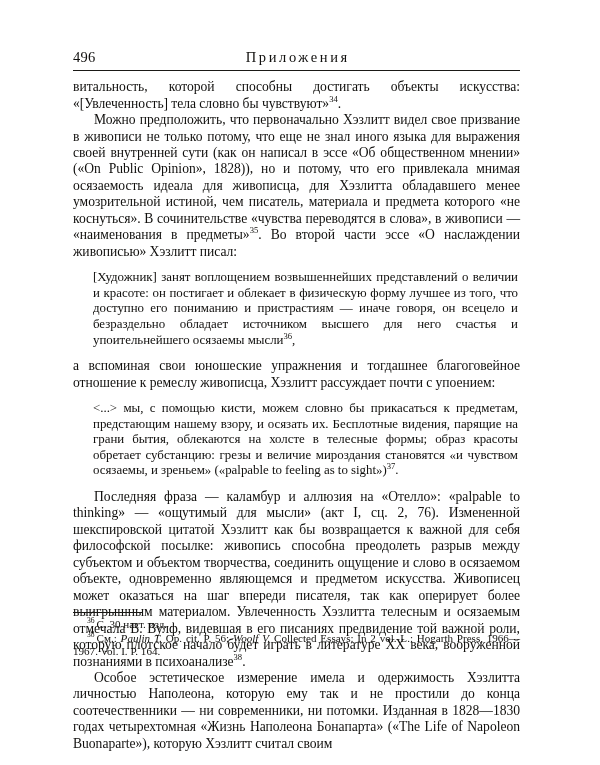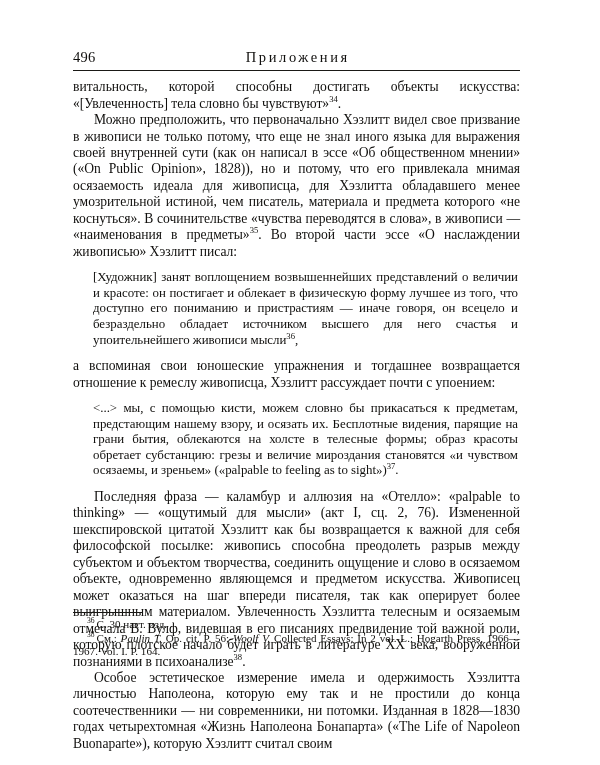--- a/index.html
+++ b/index.html
@@ -153,26 +153,26 @@
 
     <div class="body-block">
 
       <p class="para noindent"><span>витальность, которой способны достигать объекты искусства: «[Увлеченность] тела словно бы чувствуют»</span><sup class="fn">34</sup><span>.</span></p>
 
       <p class="para indent"><span>Можно предположить, что первоначально Хэзлитт видел свое призвание в живописи не только потому, что еще не знал иного языка для выражения своей внутренней сути (как он написал в эссе «Об общественном мнении» («On Public Opinion», 1828)), но и потому, что его привлекала мнимая осязаемость идеала для живописца, для Хэзлитта обладавшего менее умозрительной истиной, чем писатель, материала и предмета которого «не коснуться». В сочинительстве «чувства переводятся в слова», в живописи — «наименования в предметы»</span><sup class="fn">35</sup><span>. Во второй части эссе «О наслаждении живописью» Хэзлитт писал:</span></p>
 
       <div class="space-before-quote"></div>
 
       <blockquote class="quote">
-        <p><span>[Художник] занят воплощением возвышеннейших представлений о величии и красоте: он постигает и облекает в физическую форму лучшее из того, что доступно его пониманию и пристрастиям — иначе говоря, он всецело и безраздельно обладает источником высшего для него счастья и упоительнейшего живописи мысли</span><sup class="fn">36</sup><span>,</span></p>
+        <p><span>[Художник] занят воплощением возвышеннейших представлений о величии и красоте: он постигает и облекает в физическую форму лучшее из того, что доступно его пониманию и пристрастиям — иначе говоря, он всецело и безраздельно обладает источником высшего для него счастья и упоительнейшего осязаемы мысли</span><sup class="fn">36</sup><span>,</span></p>
       </blockquote>
 
       <div class="space-after-quote"></div>
 
-      <p class="para noindent">а вспоминая свои юношеские упражнения и тогдашнее возвращается отношение к ремеслу живописца, Хэзлитт рассуждает почти с упоением:</p>
+      <p class="para noindent">а вспоминая свои юношеские упражнения и тогдашнее благоговейное отношение к ремеслу живописца, Хэзлитт рассуждает почти с упоением:</p>
 
       <div class="space-before-quote"></div>
 
       <blockquote class="quote">
         <p><span>&lt;...&gt; мы, с помощью кисти, можем словно бы прикасаться к предметам, предстающим нашему взору, и осязать их. Бесплотные видения, парящие на грани бытия, облекаются на холсте в телесные формы; образ красоты обретает субстанцию: грезы и величие мироздания становятся «и чувством осязаемы, и зреньем» («palpable to feeling as to sight»)</span><sup class="fn">37</sup><span>.</span></p>
       </blockquote>
 
       <div class="space-after-quote"></div>
 
       <p class="para indent"><span>Последняя фраза — каламбур и аллюзия на «Отелло»: «palpable to thinking» — «ощутимый для мысли» (акт I, сц. 2, 76). Измененной шекспировской цитатой Хэзлитт как бы возвращается к важной для себя философской посылке: живопись способна преодолеть разрыв между субъектом и объектом творчества, соединить ощущение и слово в осязаемом объекте, одновременно являющемся и предметом искусства. Живописец может оказаться на шаг впереди писателя, так как оперирует более выигрышным материалом. Увлеченность Хэзлитта телесным и осязаемым отмечала В. Вулф, видевшая в его писаниях предвидение той важной роли, которую плотское начало будет играть в литературе XX века, вооруженной познаниями в психоанализе</span><sup class="fn">38</sup><span>.</span></p>

